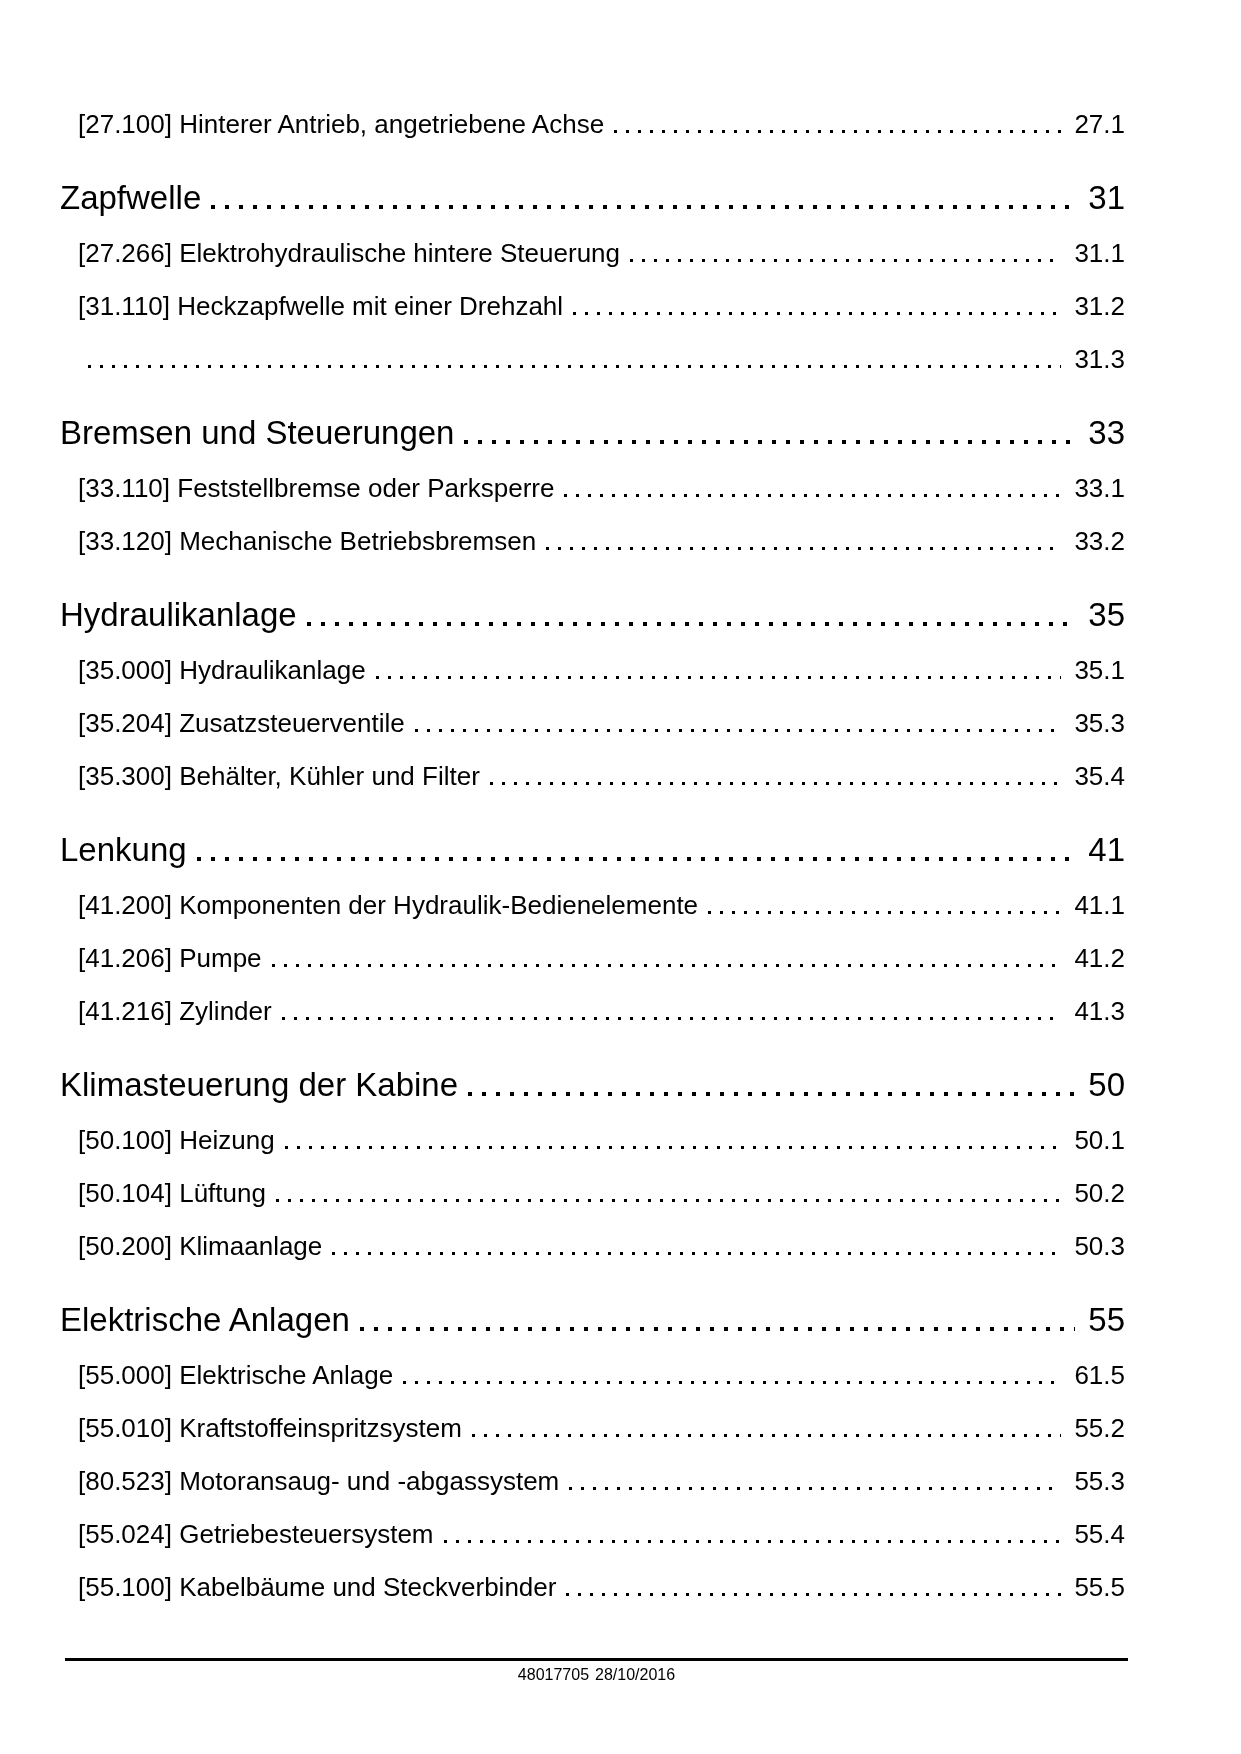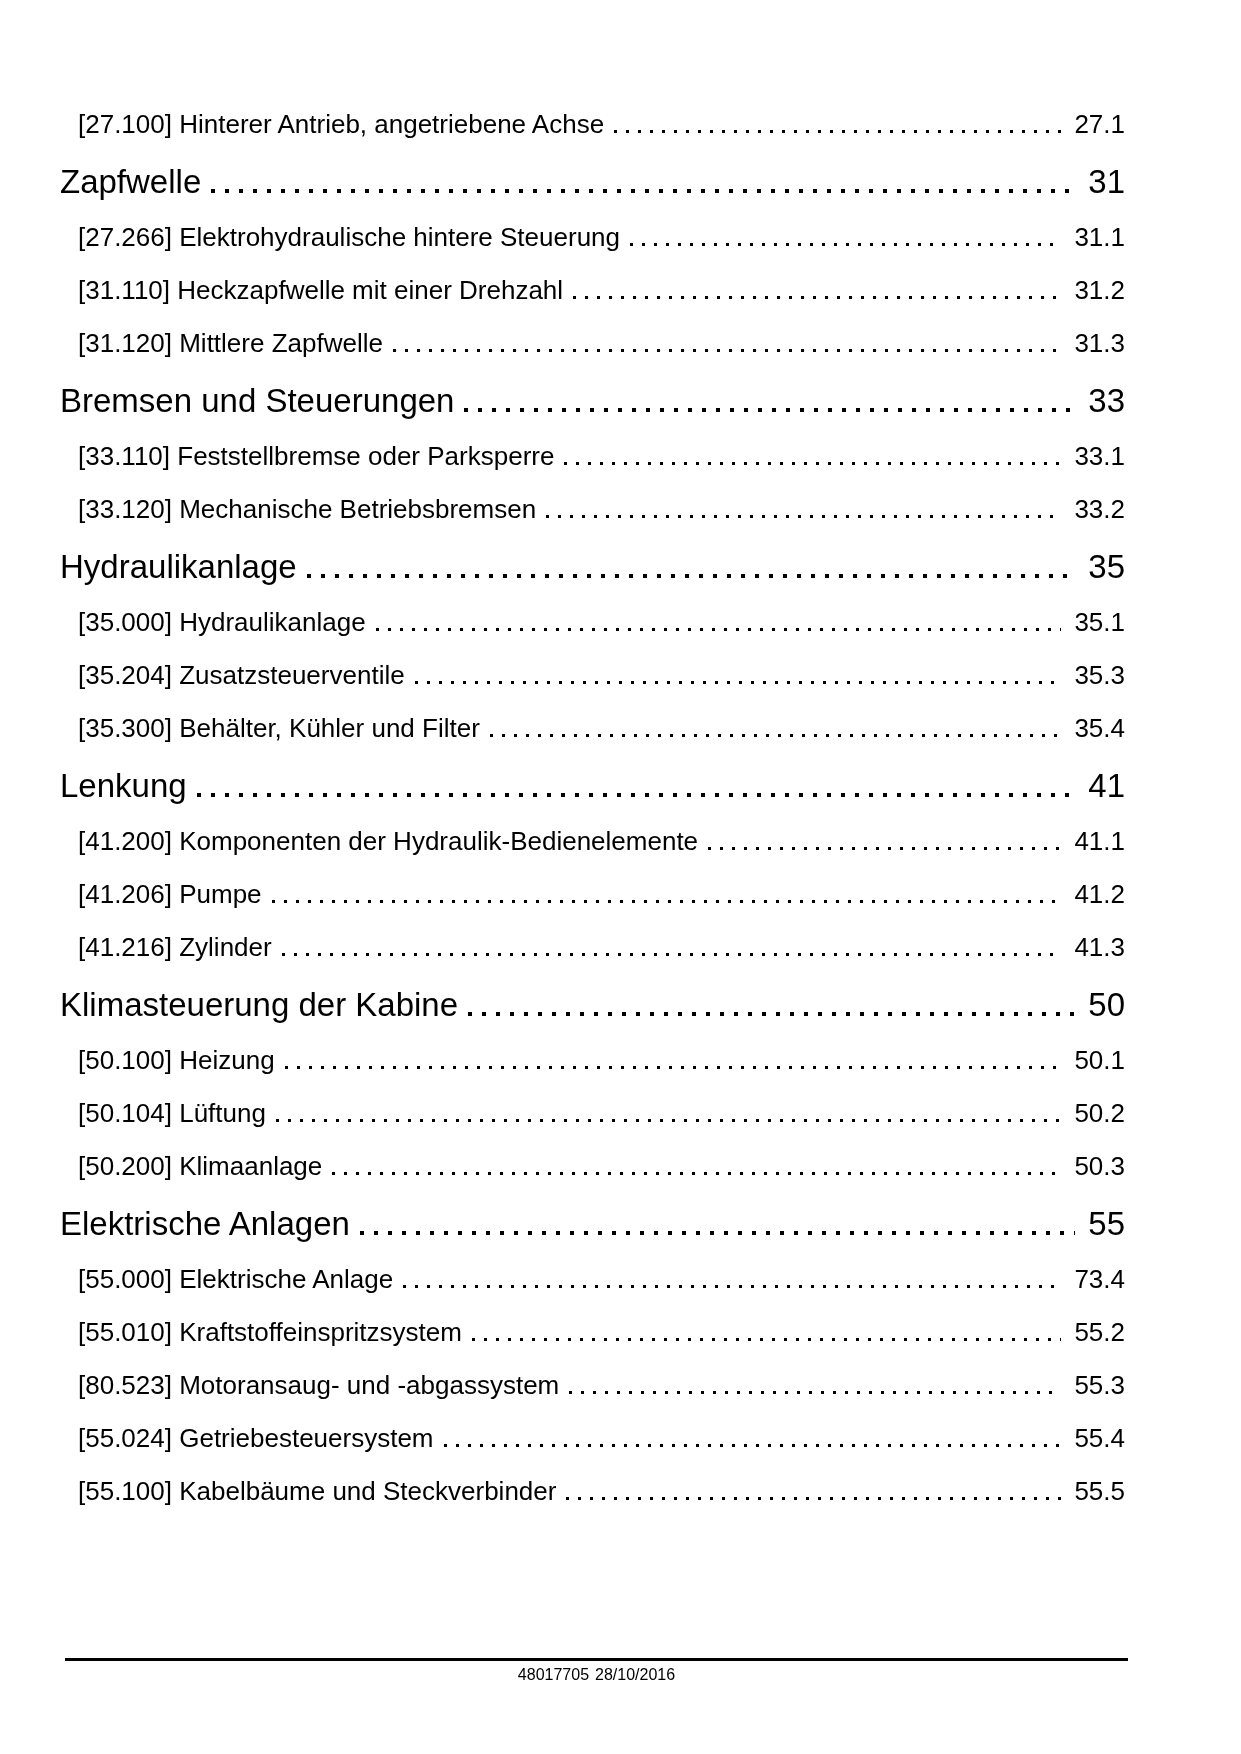--- a/index.html
+++ b/index.html
@@ -27,21 +27,21 @@
     align-items: baseline;
     line-height: 53px;
     white-space: nowrap;
   }
   .row.entry {
     font-size: 26px;
     padding-left: 18px;
   }
   .row.section {
     font-size: 33px;
-    margin-top: 4px;
+    margin-top: 20px;
     margin-bottom: 3px;
   }
   .label {
     flex: 0 0 auto;
   }
   .leader {
     flex: 1 1 auto;
     align-self: flex-end;
     margin-left: 10px;
     margin-right: 13px;
@@ -99,21 +99,20 @@
         <span class="label">[27.266] Elektrohydraulische hintere Steuerung</span>
         <span class="leader"></span>
         <span class="page-num">31.1</span>
       </div>
       <div class="row entry">
         <span class="label">[31.110] Heckzapfwelle mit einer Drehzahl</span>
         <span class="leader"></span>
         <span class="page-num">31.2</span>
       </div>
       <div class="row entry">
-        <span class="label">[31.120] Mittlere Zapfwelle</span>
         <span class="leader"></span>
         <span class="page-num">31.3</span>
       </div>
       <div class="row section">
         <span class="label">Bremsen und Steuerungen</span>
         <span class="leader"></span>
         <span class="page-num">33</span>
       </div>
       <div class="row entry">
         <span class="label">[33.110] Feststellbremse oder Parksperre</span>
@@ -186,21 +185,21 @@
         <span class="page-num">50.3</span>
       </div>
       <div class="row section">
         <span class="label">Elektrische Anlagen</span>
         <span class="leader"></span>
         <span class="page-num">55</span>
       </div>
       <div class="row entry">
         <span class="label">[55.000] Elektrische Anlage</span>
         <span class="leader"></span>
-        <span class="page-num">73.4</span>
+        <span class="page-num">61.5</span>
       </div>
       <div class="row entry">
         <span class="label">[55.010] Kraftstoffeinspritzsystem</span>
         <span class="leader"></span>
         <span class="page-num">55.2</span>
       </div>
       <div class="row entry">
         <span class="label">[80.523] Motoransaug- und -abgassystem</span>
         <span class="leader"></span>
         <span class="page-num">55.3</span>

